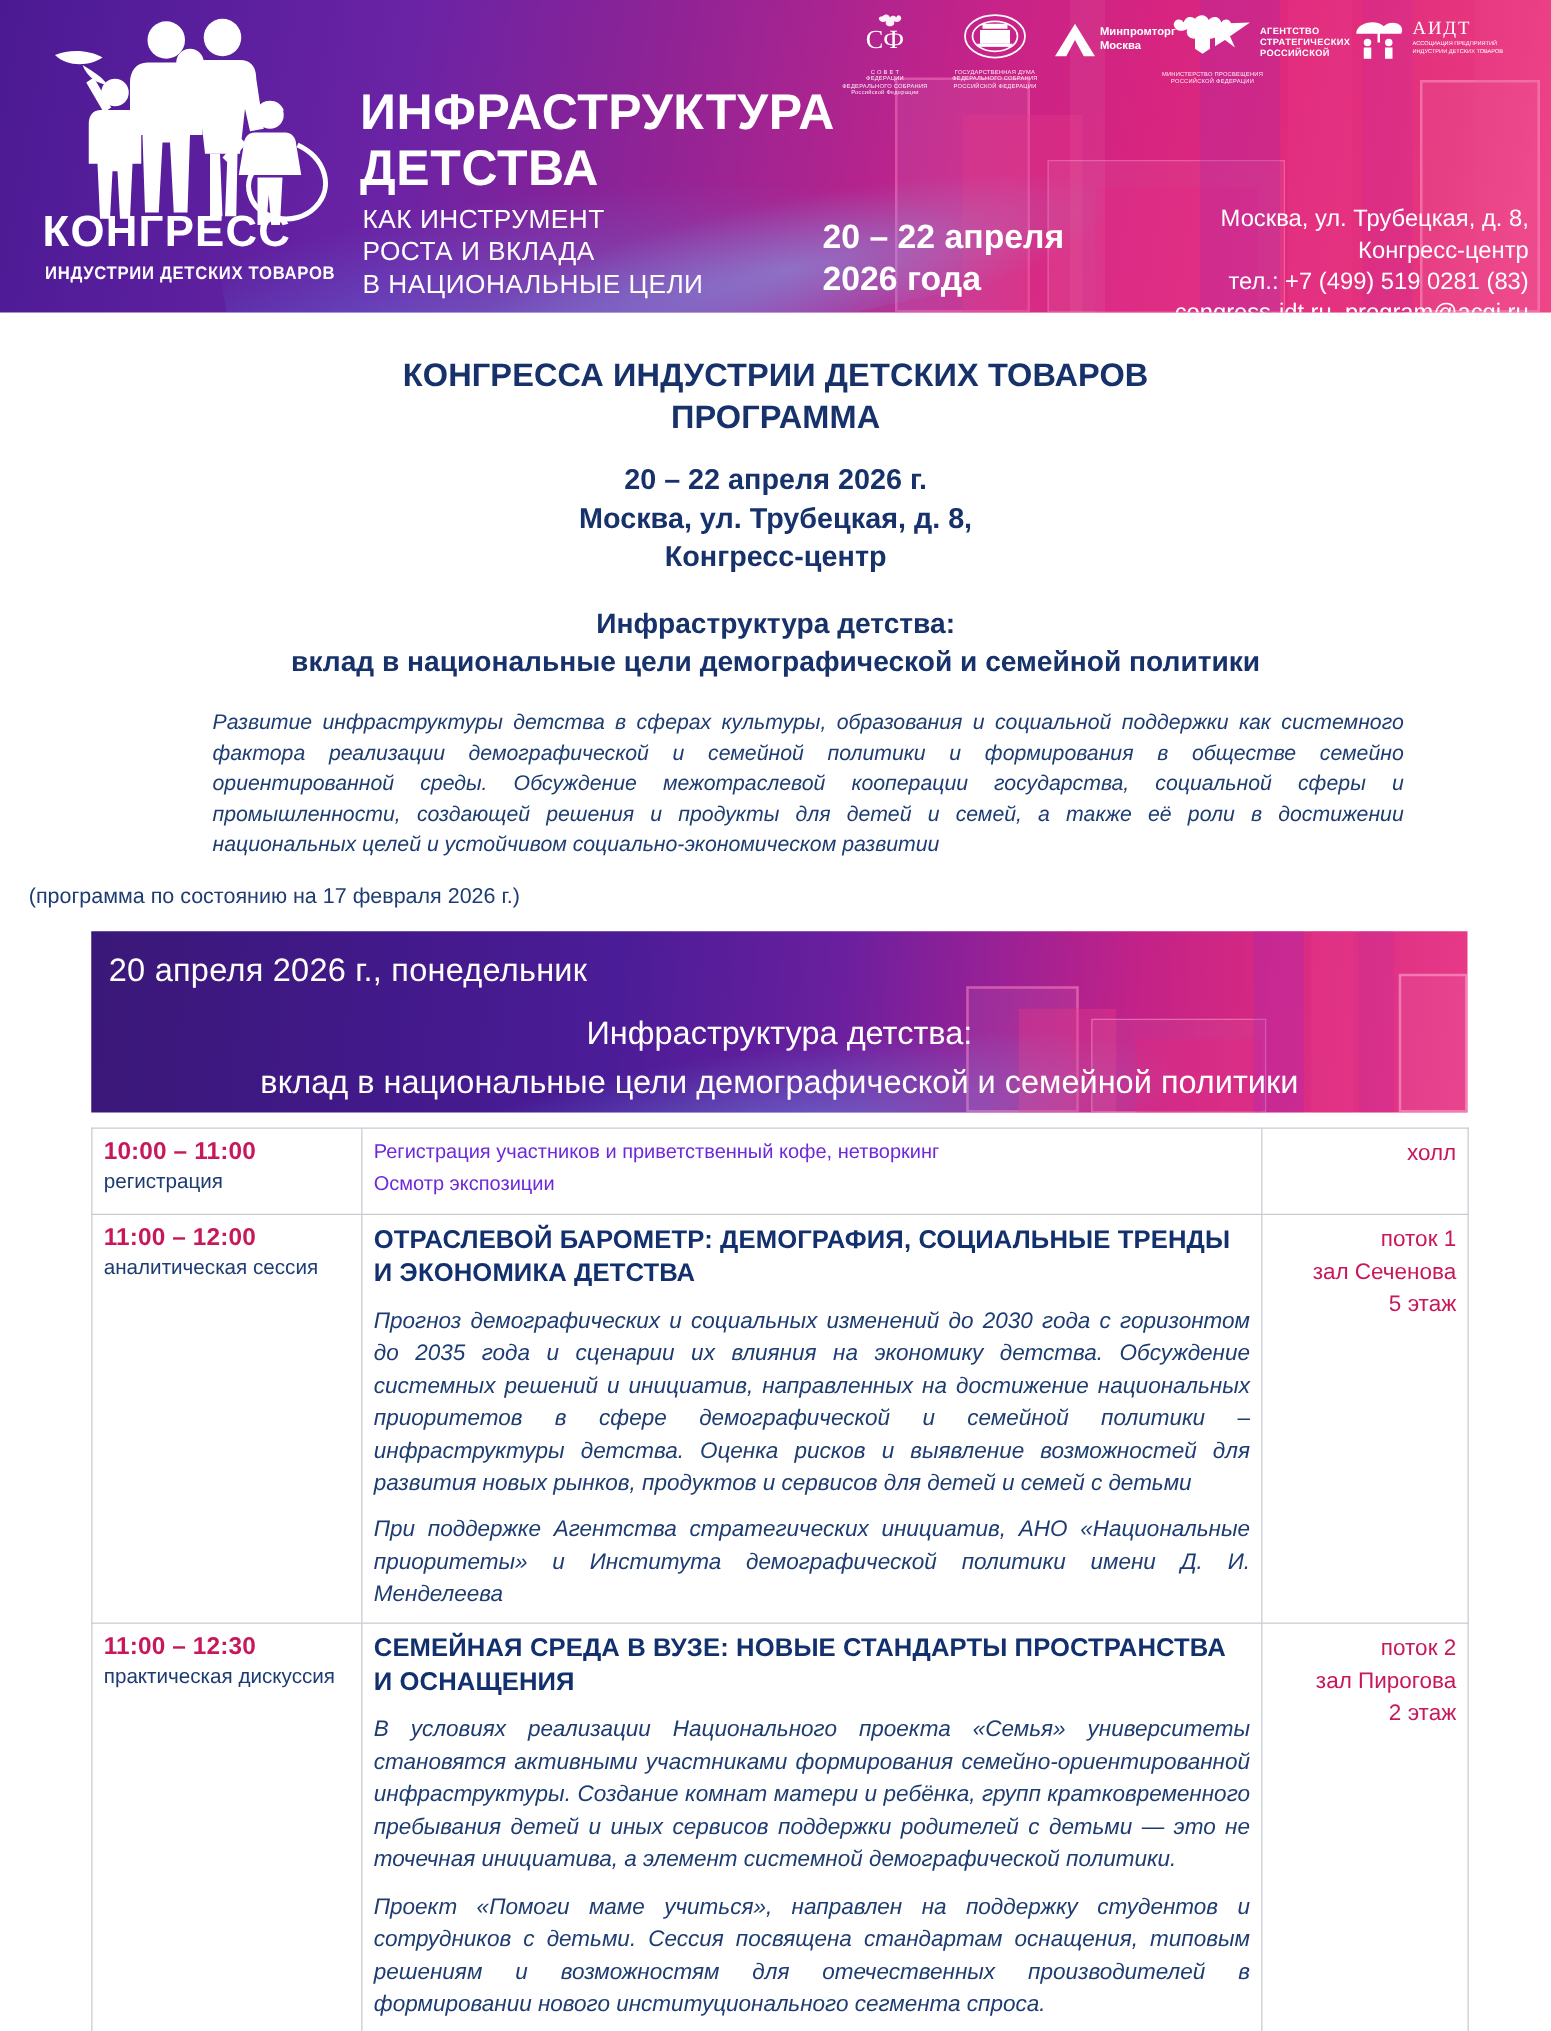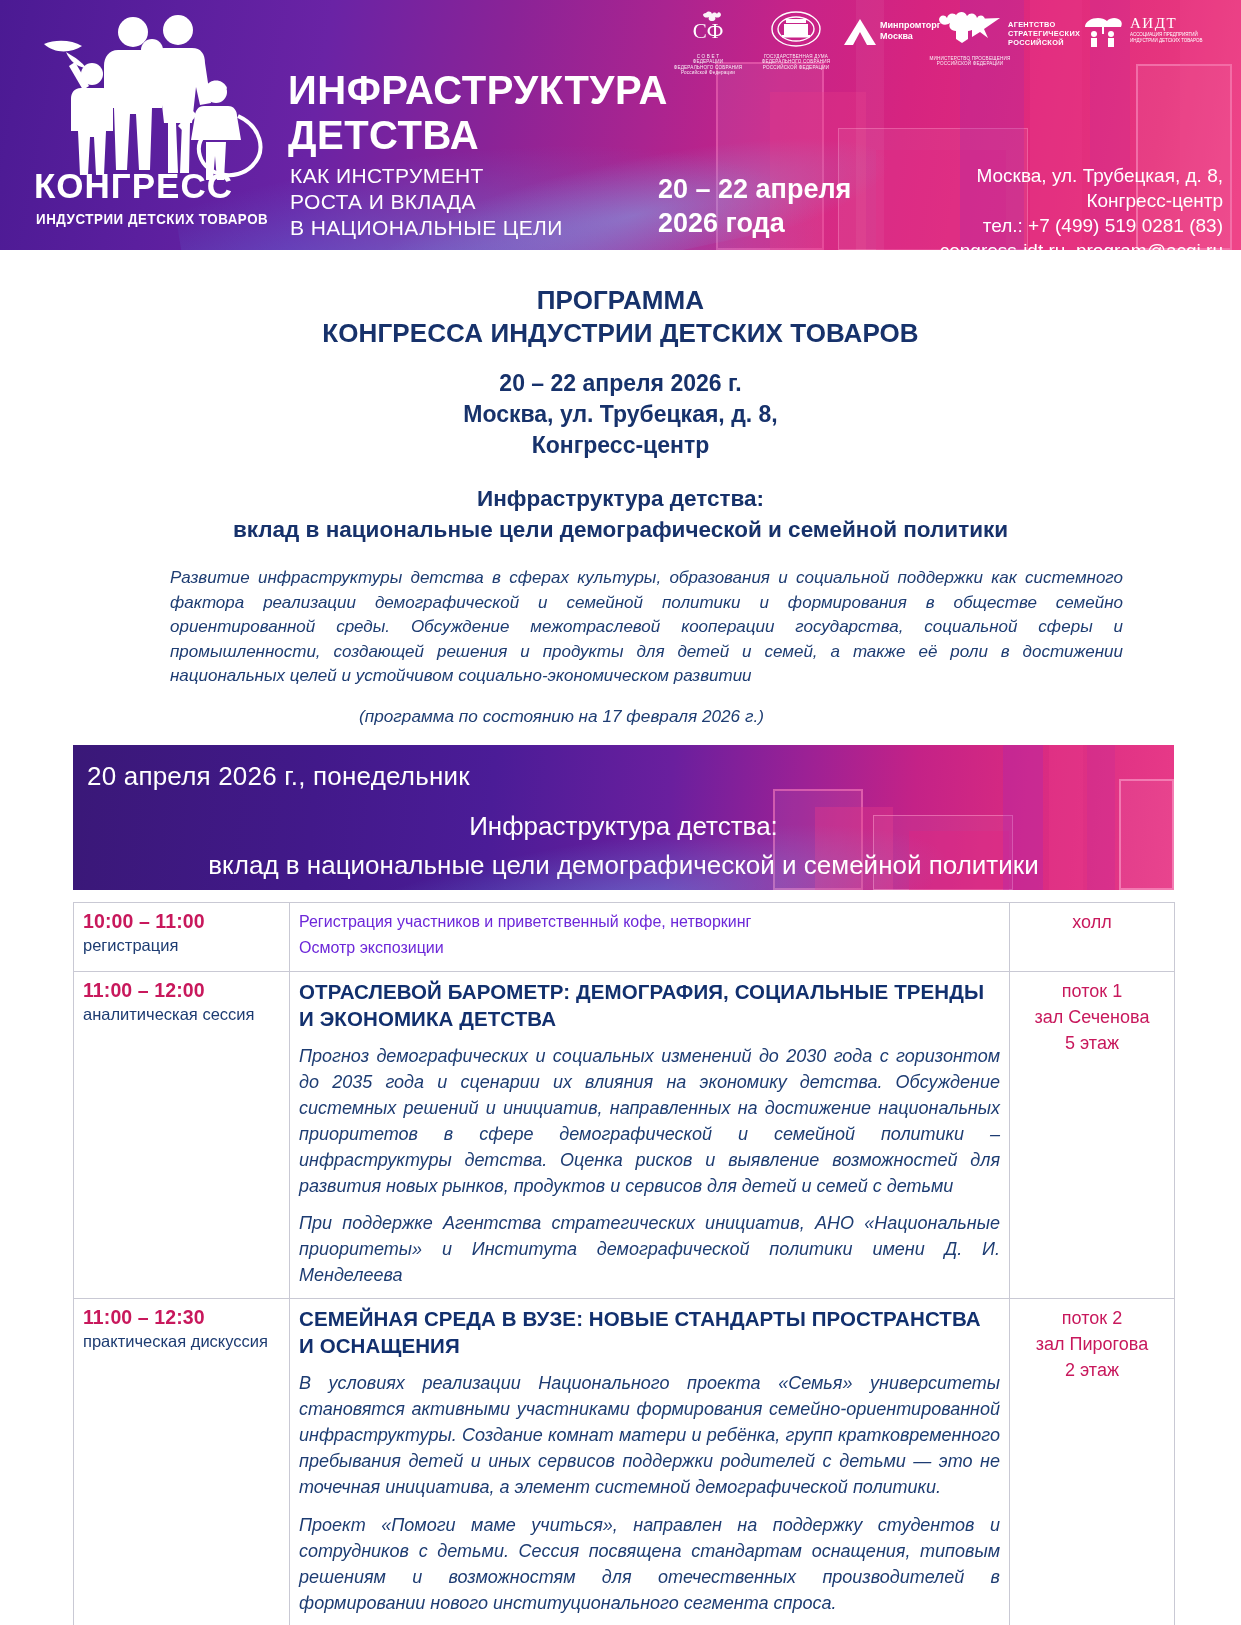--- a/index.html
+++ b/index.html
@@ -116,24 +116,24 @@
   .prog-desc {
     margin: 21px 118px 0 170px;
     color: #1d3c72;
     font-style: italic;
     font-size: 17px;
     line-height: 24.5px;
     text-align: justify;
   }
   .prog-asof {
     margin: 17px 118px 0 0;
-    text-align: center;
+    text-align: left;
     color: #1d3c72;
-    font-style: italic;
     font-size: 17.2px;
+    padding-left: 23px;
   }
 
   
   .day-banner {
     position: relative;
     margin: 18px 0 0 73px;
     width: 1101px;
     height: 145px;
     overflow: hidden;
     background: linear-gradient(95deg,
@@ -204,21 +204,21 @@
     font-size: 18px;
     line-height: 26px;
     text-align: justify;
     margin-top: 11px;
   }
   .b-para.tight { margin-top: 12px; }
   .venue {
     color: #c8185c;
     font-size: 18px;
     line-height: 26px;
-    text-align: center;
+    text-align: right;
     font-family: "Liberation Sans", sans-serif;
   }
 </style>
 </head>
 <body>
 
 <div class="banner">
   <div class="banner-blocks">
     <div class="blk" style="left:716px;top:62px;width:108px;height:188px;background:rgba(255,255,255,.07);border:2px solid rgba(255,120,190,.45);"></div>
     <div class="blk" style="left:770px;top:92px;width:96px;height:158px;background:rgba(232,58,136,.30);"></div>
@@ -368,22 +368,22 @@
         <div style="font-size:4.5px;line-height:5.5px;">АССОЦИАЦИЯ ПРЕДПРИЯТИЙ</div>
         <div style="font-size:4.5px;line-height:5.5px;">ИНДУСТРИИ ДЕТСКИХ ТОВАРОВ</div>
       </div>
     </div>
   </div>
 </div>
 
 <div class="doc">
 
   <div class="prog-title">
+    <div>КОНГРЕССА ИНДУСТРИИ ДЕТСКИХ ТОВАРОВ</div>
     <div>ПРОГРАММА</div>
-    <div>КОНГРЕССА ИНДУСТРИИ ДЕТСКИХ ТОВАРОВ</div>
   </div>
 
   <div class="prog-when">
     <div>20 – 22 апреля 2026 г.</div>
     <div>Москва, ул. Трубецкая, д. 8,</div>
     <div>Конгресс-центр</div>
   </div>
 
   <div class="prog-theme">
     <div>Инфраструктура детства:</div>

